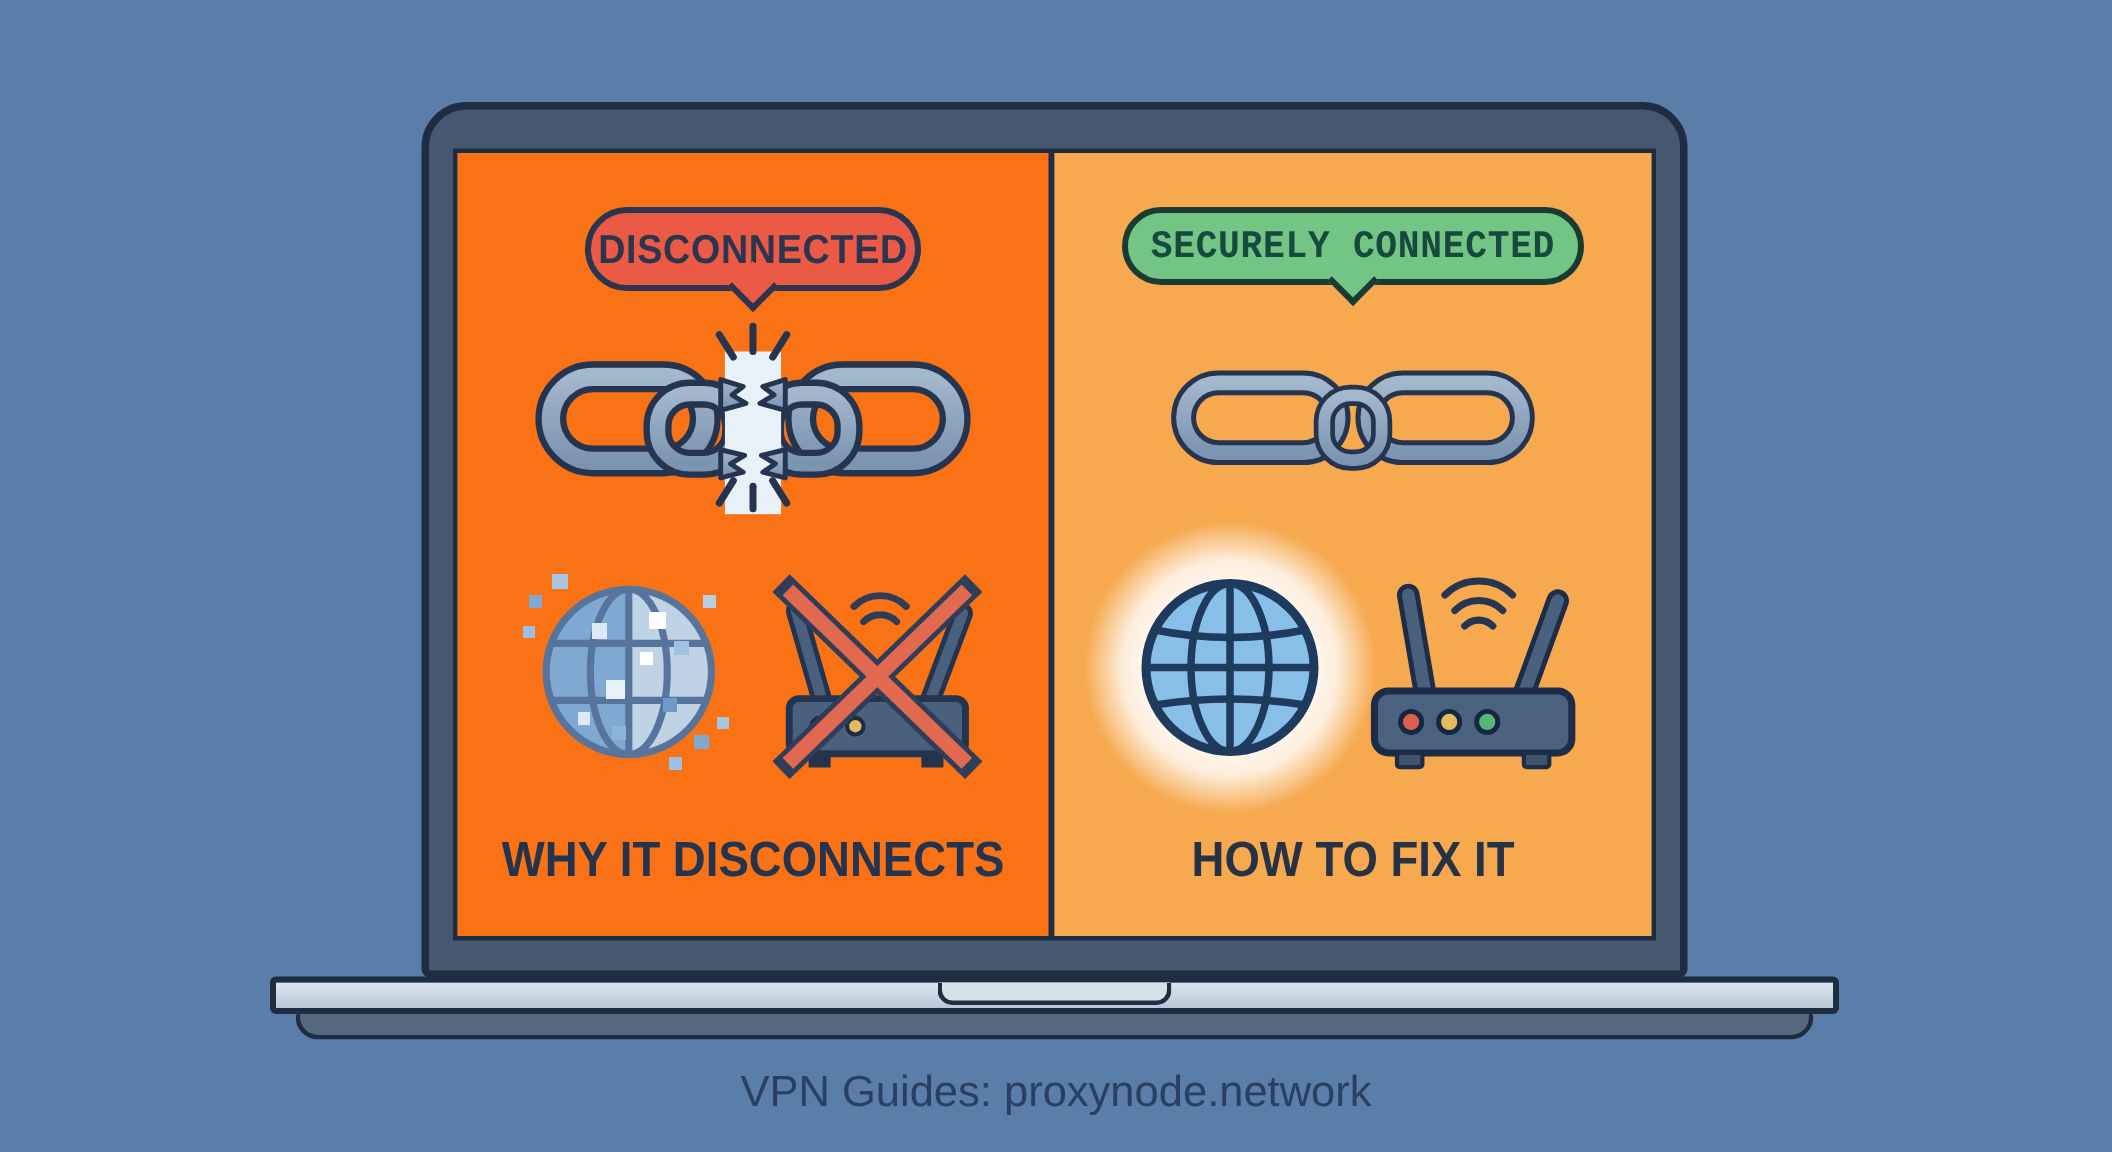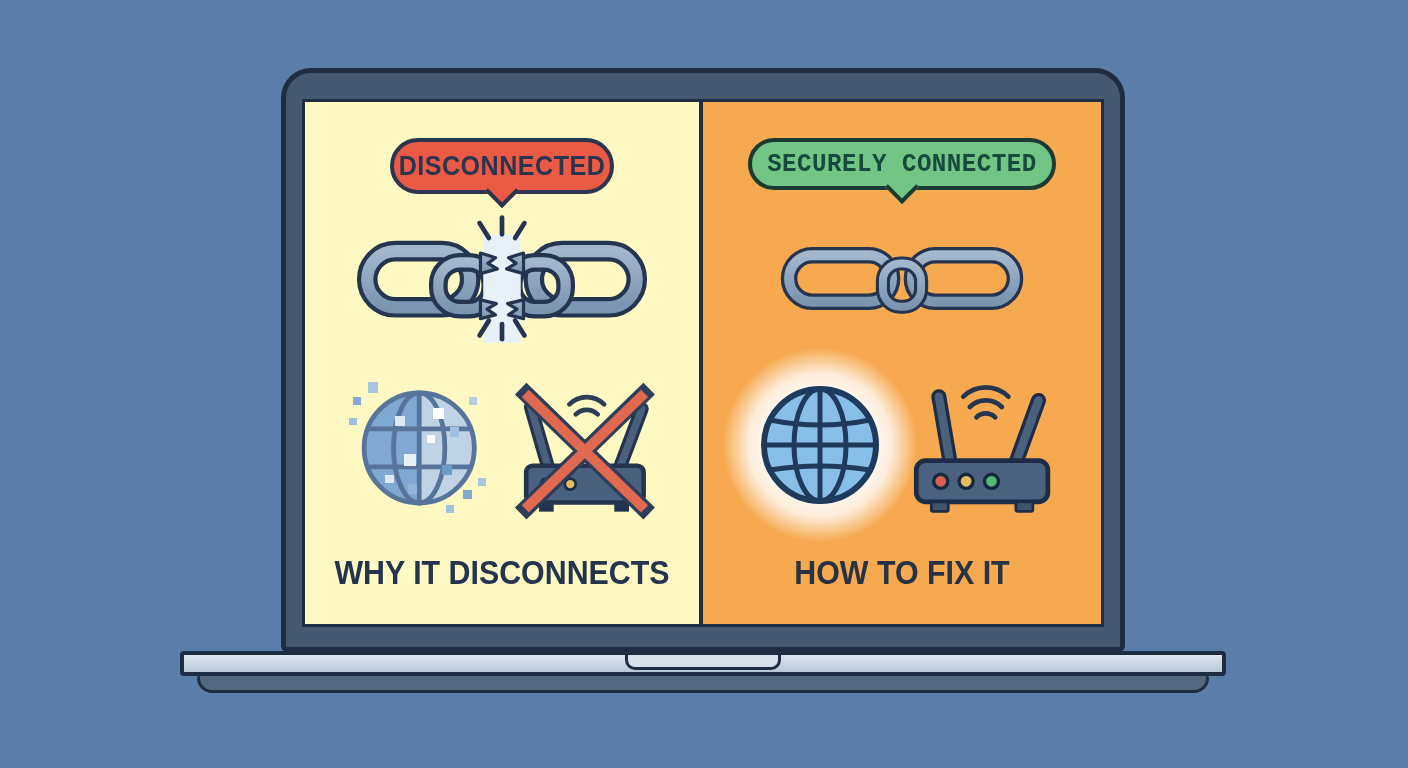--- a/index.html
+++ b/index.html
@@ -15,21 +15,21 @@
   .laptop-screen{
     position:absolute;left:281px;top:68px;width:844px;height:584px;
     box-sizing:border-box;background:#46586f;
     border:5px solid #1f2d42;border-radius:30px 30px 6px 6px;
   }
   .screen-content{
     position:absolute;left:16px;right:16px;top:26px;bottom:20px;
     border:3px solid #1f2d42;display:flex;
   }
   .panel{position:relative;width:50%;height:100%;box-sizing:border-box;overflow:hidden;}
-  .panel.left{background:#fef9c3;border-right:4px solid #1f2d42;}
+  .panel.left{background:#f97316;border-right:4px solid #1f2d42;}
   .panel.right{background:#f6a94f;}
 
   
   .badge{
     position:absolute;top:36px;left:50%;transform:translateX(-50%);
     box-sizing:border-box;height:56px;border-radius:32px;
     display:flex;align-items:center;justify-content:center;
     font-weight:700;letter-spacing:.5px;white-space:nowrap;
   }
   .badge .badge-text{display:inline-block;transform:scaleX(.93);}
@@ -255,14 +255,15 @@
       </section>
 
     </div>
   </div>
 
   <div class="laptop-base">
     <div class="base-notch"></div>
   </div>
   <div class="laptop-base-bottom"></div>
 
+  <div class="footer">VPN Guides: proxynode.network</div>
 
 </div>
 
 </body></html>

